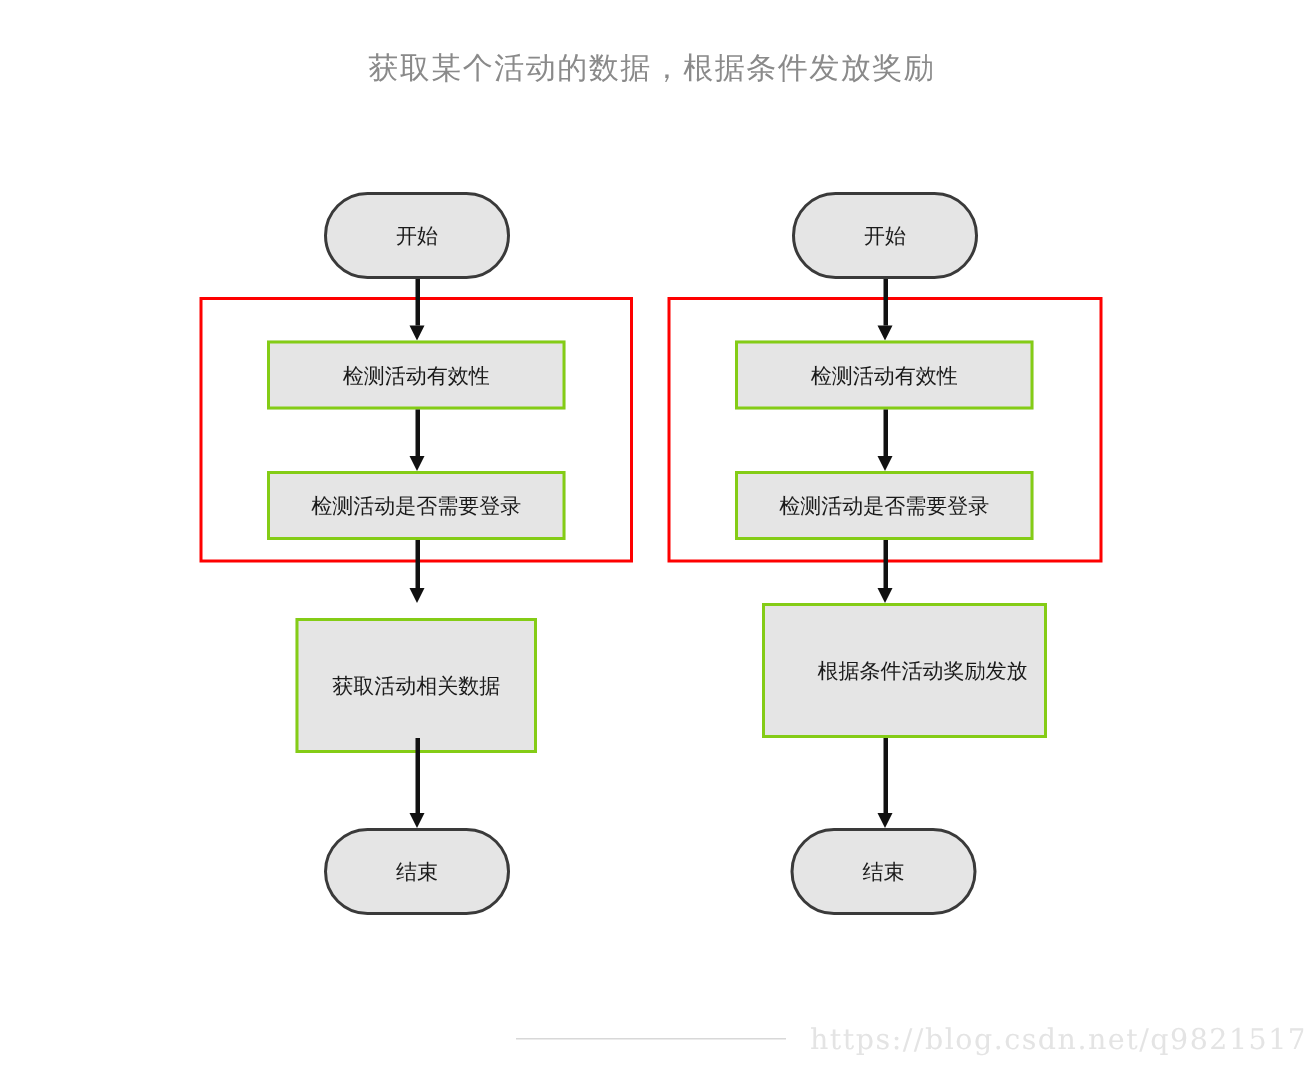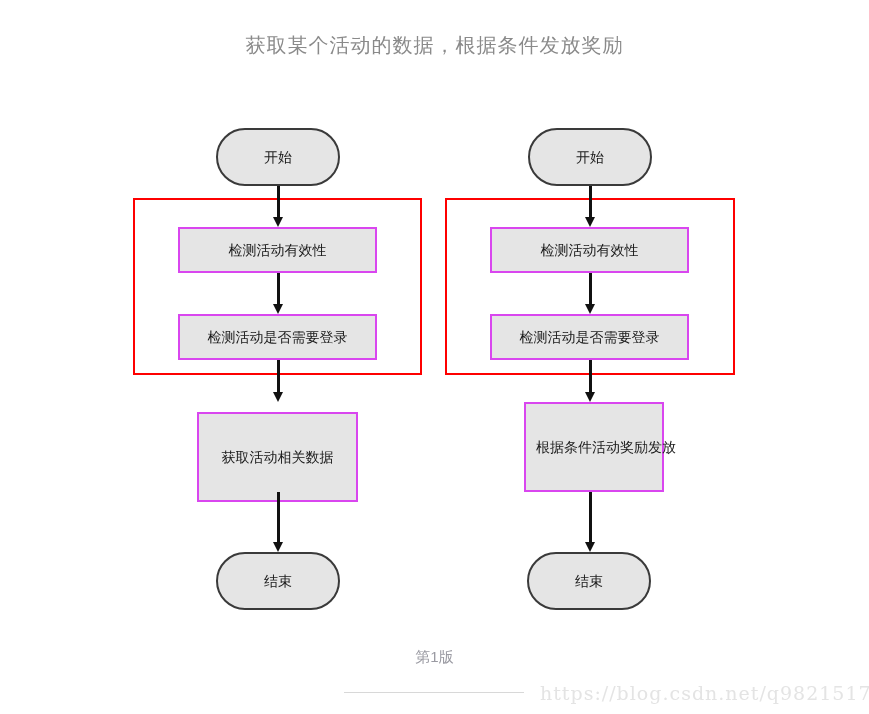--- a/index.html
+++ b/index.html
@@ -51,21 +51,21 @@
     color: #1a1a1a;
     font-size: 14px;
     line-height: 1.2;
     white-space: nowrap;
   }
   .node.terminator {
     border: 2px solid #3a3a3a;
     border-radius: 30px;
   }
   .node.process {
-    border: 2px solid #d946ef;
+    border: 2px solid #84cc16;
     border-radius: 0;
   }
 
   
   .conn {
     position: absolute;
   }
   .conn .shaft {
     position: absolute;
     left: 0;
@@ -167,28 +167,27 @@
     <div class="head" style="top:31px;"></div>
   </div>
 
   <div class="node process" style="left:490px; top:314px; width:199px; height:46px;">检测活动是否需要登录</div>
 
   <div class="conn" style="left:589px; top:360px; width:3px; height:42px;">
     <div class="shaft" style="height:32px;"></div>
     <div class="head" style="top:32px;"></div>
   </div>
 
-  <div class="node process" style="left:524px; top:402px; width:140px; height:90px;padding-left:24px;">根据条件活动奖励发放</div>
+  <div class="node process" style="left:508px; top:402px; width:190px; height:90px;padding-left:24px;">根据条件活动奖励发放</div>
 
   <div class="conn" style="left:589px; top:492px; width:3px; height:60px;">
     <div class="shaft" style="height:50px;"></div>
     <div class="head" style="top:50px;"></div>
   </div>
 
   <div class="node terminator" style="left:527px; top:552px; width:124px; height:58px;">结束</div>
 
-  <div class="version-label">第1版</div>
 
   <div class="footer-rule"></div>
 
   <div class="watermark">https://blog.csdn.net/q982151756</div>
 
 </div>
 
 </body></html>

